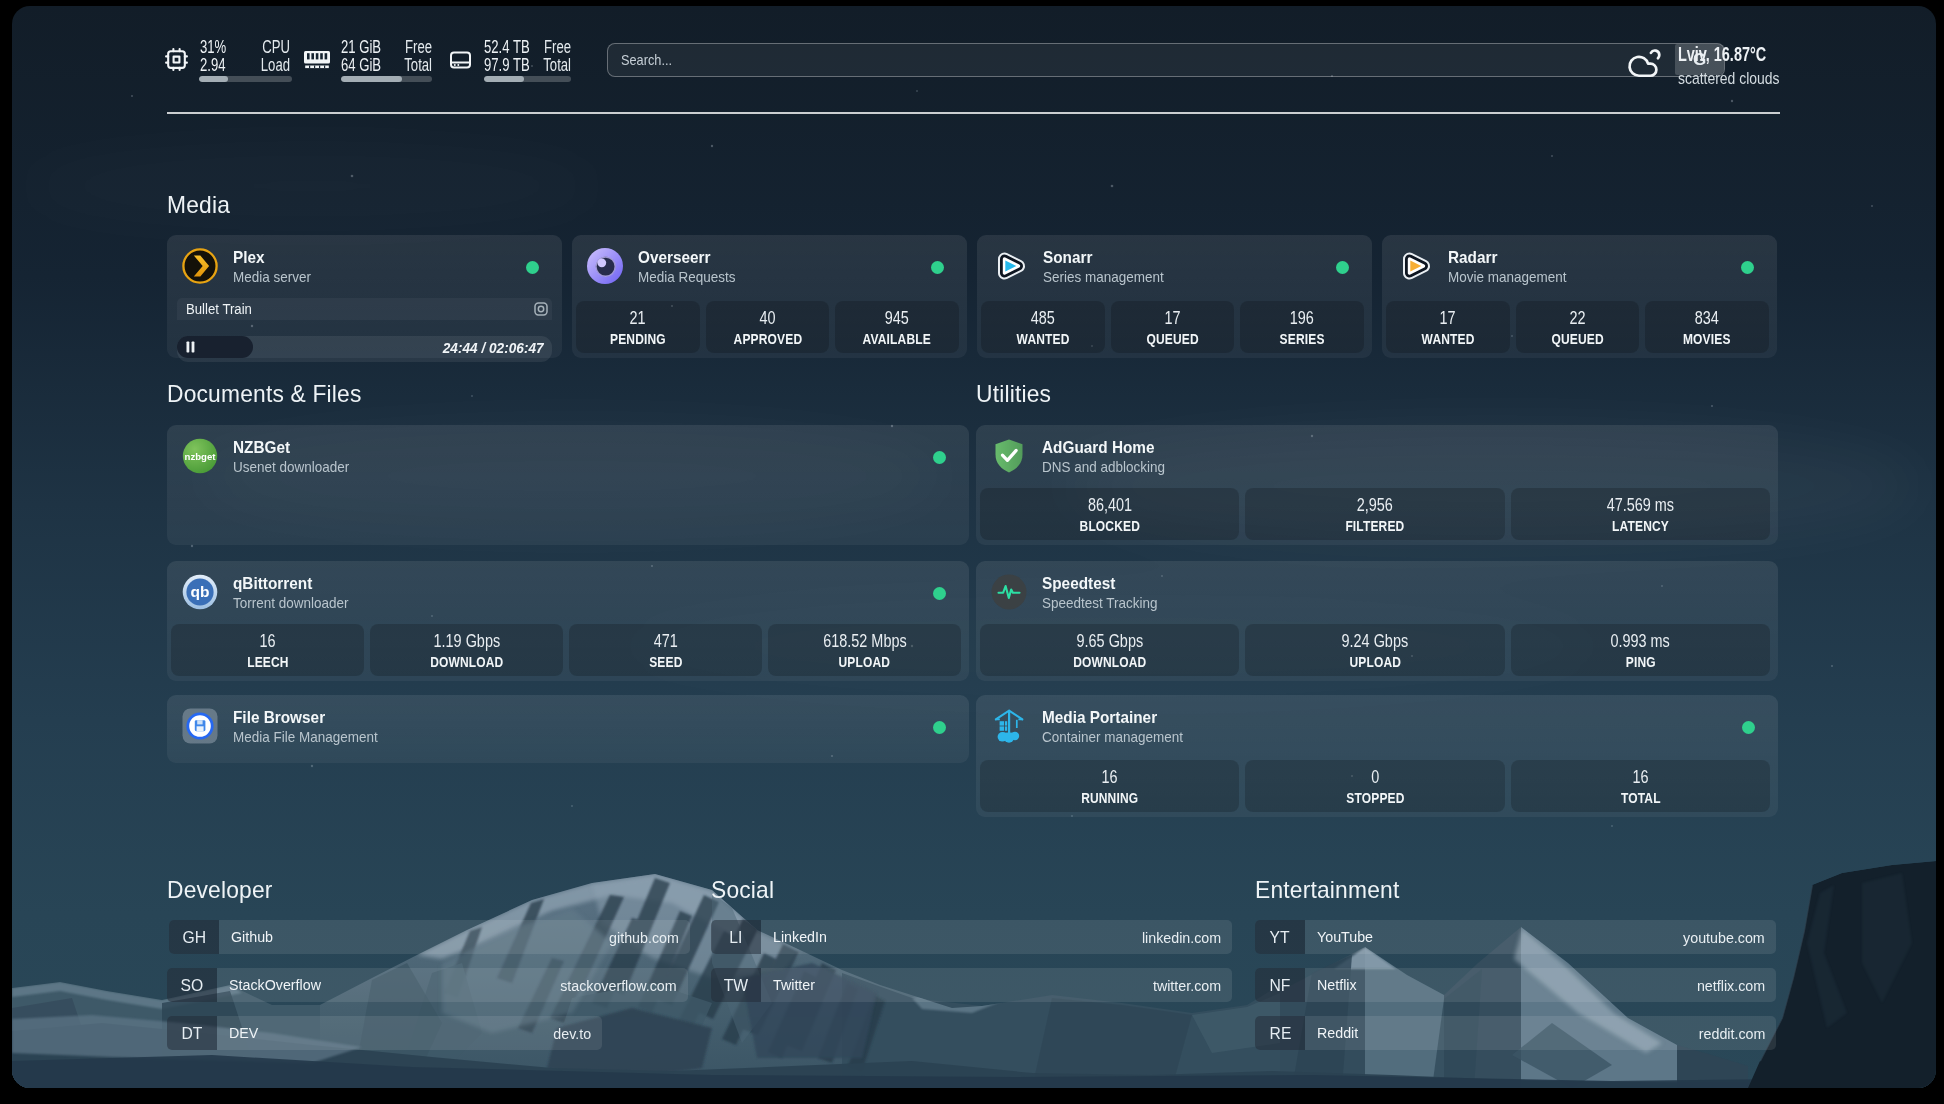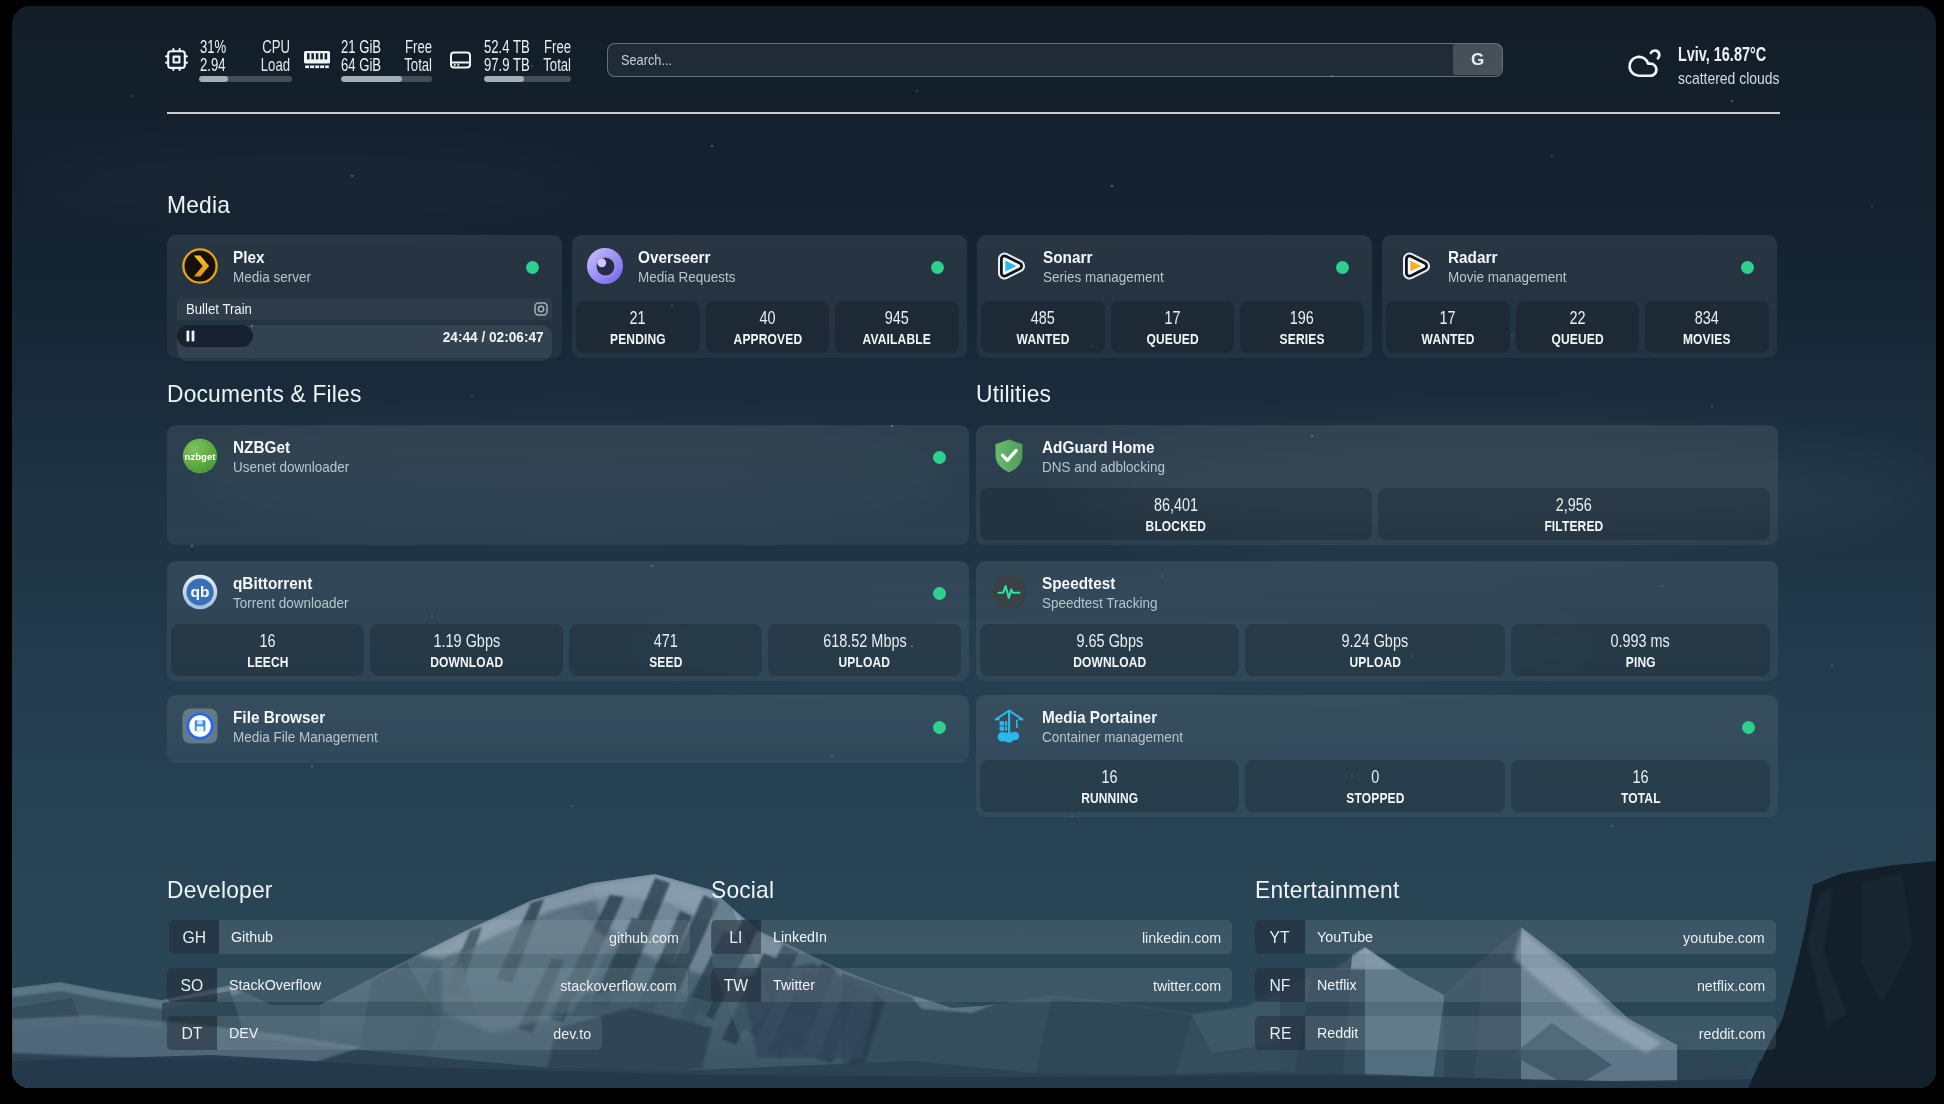--- a/index.html
+++ b/index.html
@@ -11,21 +11,21 @@
   .abs { position:absolute; }
   svg.bg { position:absolute; left:0; bottom:0; width:1924px; height:265px; }
 
   
   .r-a { position:absolute; color:#eef2f5; font-size:17.5px; line-height:17.5px; white-space:pre;
     transform:scaleX(0.75); transform-origin:left top; }
   .r-b { position:absolute; color:#e4eaee; font-size:17.5px; line-height:17.5px; text-align:right; white-space:pre;
     transform:scaleX(0.75); transform-origin:right top; }
   .r-bar { position:absolute; height:5.5px; border-radius:3px; background:rgba(255,255,255,0.21); overflow:hidden; }
   .r-fill { height:100%; border-radius:3px; background:#a3adb4; }
-  .search { position:absolute; left:595px; top:37px; width:896px; height:34px;
+  .search { position:absolute; left:595px; top:37px; width:1118px; height:34px;
     border:1.5px solid rgba(255,255,255,0.32); border-radius:8px; background:rgba(255,255,255,0.055); }
   .search .ph { position:absolute; left:13px; top:7px; font-size:15px; color:#c7d0d7;
     transform:scaleX(0.85); transform-origin:left top; }
   .search .gbtn { position:absolute; right:0; top:0; width:49px; height:31px; background:rgba(255,255,255,0.18);
     border-radius:2px 6px 6px 2px; color:#e6ecf0; font-size:17px; font-weight:600; text-align:center; line-height:31px; }
   .wicon { position:absolute; left:1614px; top:39px; }
   .wtxt1 { position:absolute; left:1666px; top:36px; font-size:19.5px; font-weight:600; color:#edf1f4; line-height:24px;
     transform:scaleX(0.74); transform-origin:left top; }
   .wtxt2 { position:absolute; left:1666px; top:62px; font-size:17px; color:#d4dce1; line-height:21px;
     transform:scaleX(0.82); transform-origin:left top; }
@@ -48,21 +48,21 @@
     align-items:center; justify-content:center; }
   .stat .v { font-size:19px; color:#e9eef2; line-height:22px; transform:scaleX(0.76); }
   .stat .l { font-size:15px; font-weight:700; color:#f2f6f8; letter-spacing:0.2px; line-height:19px; transform:scaleX(0.8); }
 
   
   .stream { position:absolute; left:10px; right:10px; top:63px; }
   .st-row1 { position:relative; height:22px; background:rgba(255,255,255,0.045); border-radius:5px 5px 0 0; }
   .st-title { position:absolute; left:9px; top:2px; font-size:15.5px; color:#eef2f5;
     transform:scaleX(0.85); transform-origin:left top; }
   .st-cam { position:absolute; right:4px; top:4px; }
-  .st-row2 { position:relative; height:36px; margin-top:5px; background:rgba(255,255,255,0.075); border-radius:11px; }
+  .st-row2 { position:relative; height:26px; margin-top:16px; background:rgba(255,255,255,0.075); border-radius:11px;font-style:italic; }
   .st-fill { position:absolute; left:0; top:0; height:22px; width:76px; background:#18212f; border-radius:11px; }
   .st-pause { position:absolute; left:9px; top:5px; }
   .st-time { position:absolute; right:8px; top:3px; font-size:15.5px; font-weight:600; color:#f0f4f7;
     transform:scaleX(0.88); transform-origin:right top; }
 
   
   .bm { position:absolute; height:34px; border-radius:5px; background:rgba(255,255,255,0.095); }
   .bm .ab { position:absolute; left:0; top:0; width:50px; height:34px; background:rgba(10,20,32,0.46);
     border-radius:5px 0 0 5px; text-align:center; line-height:34px; font-size:16.5px; font-weight:500; color:#e6edf2; }
   .bm .ab span { display:inline-block; transform:scaleX(0.95); }
@@ -476,20 +476,24 @@
         <div class="cs">DNS and adblocking</div>
       <div class="stats">
         <div class="stat">
             <span class="v">86,401</span>
             <span class="l">BLOCKED</span>
           </div>
         <div class="stat">
             <span class="v">2,956</span>
             <span class="l">FILTERED</span>
           </div>
+        <div class="stat">
+            <span class="v">47.569 ms</span>
+            <span class="l">LATENCY</span>
+          </div>
       </div>
     </div>
 
     <div class="card" style="left:964px;top:555px;width:802px;height:120px">
       <svg class="ci" viewBox="0 0 36 36">
           <circle cx="18" cy="18" r="17.5" fill="#3b4144"></circle>
           <polyline points="7.5,18.7 12.2,18.7 14.6,12 17.8,24 20.2,15.6 21.9,18.7 28.5,18.7" fill="none" stroke="#2ce0a4" stroke-width="2.1" stroke-linecap="round" stroke-linejoin="round"></polyline>
         </svg>
       <div class="ct">Speedtest</div>
         <div class="cs">Speedtest Tracking</div>

